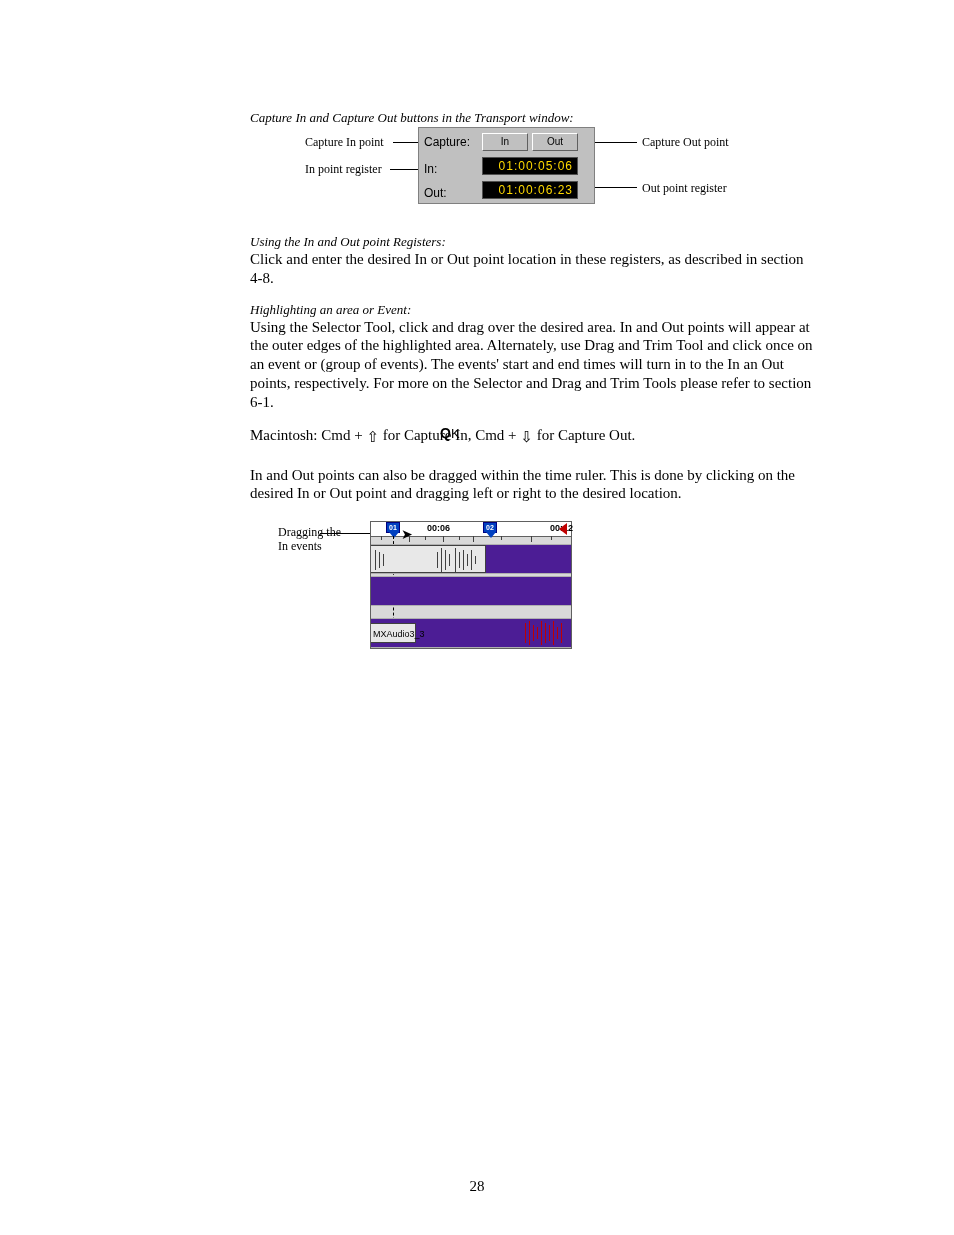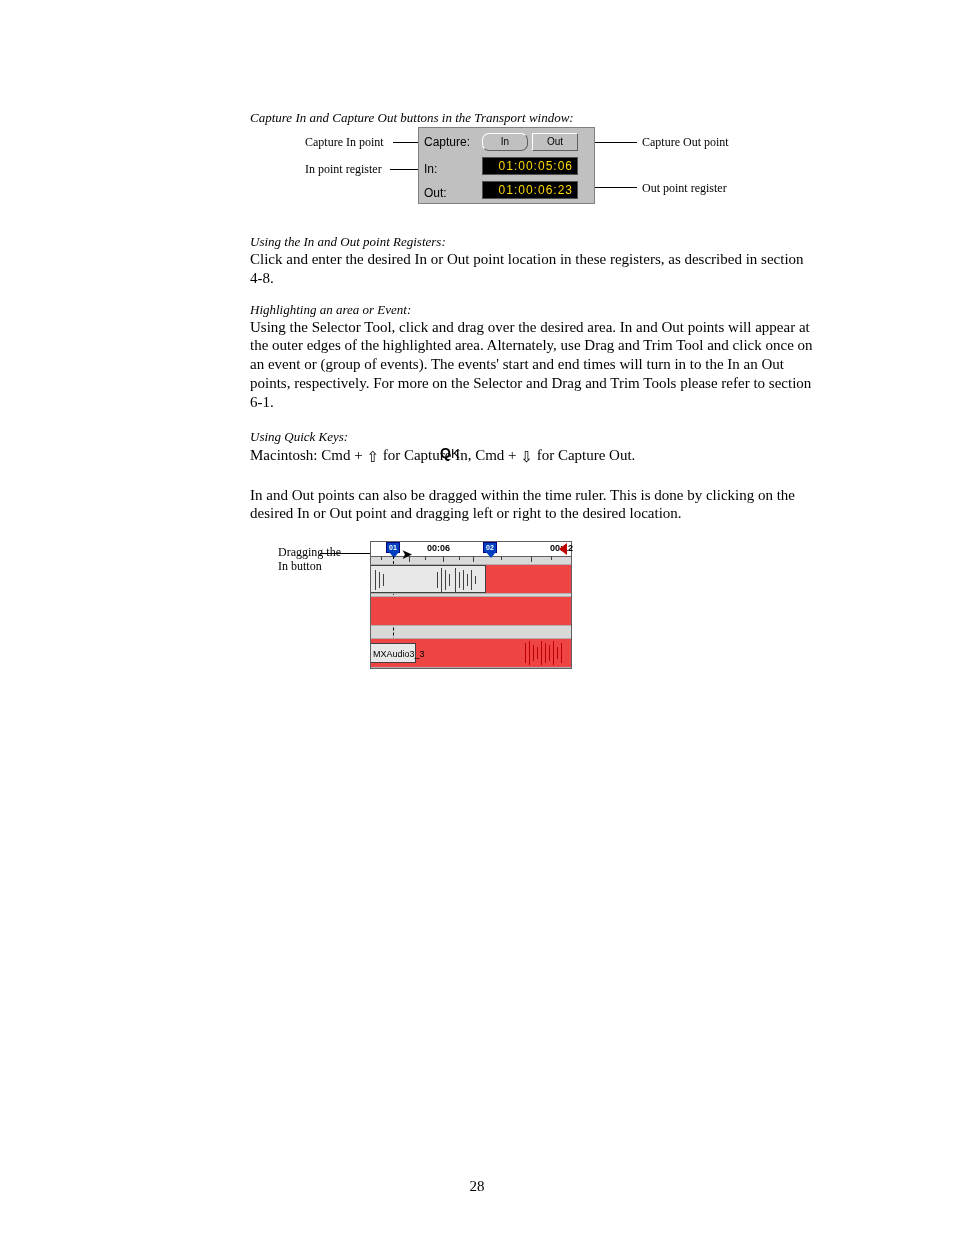--- a/index.html
+++ b/index.html
@@ -167,21 +167,21 @@
     border-right: 8px solid #c00000;
   }
   .tick {
     position: absolute;
     width: 1px;
     background: #404040;
   }
   .track {
     position: absolute;
     left: 0; right: 0;
-    background: #ef4444;
+    background: #4c1d95;
     border-top: 1px solid #B0B0B0;
     border-bottom: 1px solid #B0B0B0;
   }
   .clip {
     position: absolute;
     background: #E8E8E8;
     border: 1px solid #404040;
     box-sizing: border-box;
   }
   .clip-name {
@@ -231,50 +231,49 @@
     <div class="fig1-line" style="left:143px; top:10px; width:55px; height:1px;"></div>
     <div class="fig1-line" style="left:140px; top:37px; width:58px; height:1px;"></div>
     <div class="fig1-line" style="left:343px; top:10px; width:44px; height:1px;"></div>
     <div class="fig1-line" style="left:343px; top:55px; width:44px; height:1px;"></div>
 
     <div class="fig1-label-right1" style="left:392px; top:3px;">Capture Out point</div>
     <div class="fig1-label-right2" style="left:392px; top:49px;">Out point register</div>
 
     <div class="fig1-panel" style="left:168px; top:-5px; width:175px; height:75px;"></div>
     <div class="fig1-lbl" style="left:174px; top:3px;">Capture:</div>
-    <div class="fig1-btn" style="left:232px; top:1px; width:44px;border-radius:7px;">In</div>
+    <div class="fig1-btn" style="left:232px; top:1px; width:44px;">In</div>
     <div class="fig1-btn" style="left:282px; top:1px; width:44px;">Out</div>
     <div class="fig1-lbl" style="left:174px; top:30px;">In:</div>
     <div class="fig1-reg" style="left:232px; top:25px; width:86px;">01:00:05:06</div>
     <div class="fig1-lbl" style="left:174px; top:54px;">Out:</div>
     <div class="fig1-reg" style="left:232px; top:49px; width:86px;">01:00:06:23</div>
   </div>
 
   <div class="heading">Using the In and Out point Registers:</div>
   <p class="para-tight">Click and enter the desired In or Out point location in these registers, as described in section 4-8.</p>
 
   <div class="heading">Highlighting an area or Event:</div>
   <p class="para-tight">Using the Selector Tool, click and drag over the desired area. In and Out points will appear at the outer edges of the highlighted area. Alternately, use Drag and Trim Tool and click once on an event or (group of events). The events' start and end times will turn in to the In an Out points, respectively. For more on the Selector and Drag and Trim Tools please refer to section 6-1.</p>
 
-  <div class="heading" style="margin-top:18px;">Using Quick Keys:</div>
 
   <div style="position:relative;">
     <div class="qk-marker" style="top:0px;">
       <span>Q</span><span class="k">K</span>
     </div>
     <div style="line-height:1.35;">
       <span>Macintosh: Cmd + </span><span class="arrow-up">⇧</span><span> for Capture In,  Cmd + </span><span class="arrow-down">⇩</span><span>  for Capture Out.</span>
     </div>
   </div>
 
   <p class="para" style="margin-top:18px;">In and Out points can also be dragged within the time ruler. This is done by clicking on the desired In or Out point and dragging left or right to the desired location.</p>
 
   <div class="fig2-wrap">
     <div class="fig2-label" style="left:28px; top:4px;">Dragging the</div>
-    <div class="fig2-label" style="left:28px; top:18px;">In button</div>
+    <div class="fig2-label" style="left:28px; top:18px;">In events</div>
     <div class="fig2-leader" style="left:70px; top:12px; width:60px;"></div>
 
     <div class="fig2" style="left:120px; top:0; width:200px; height:126px;">
 
       <div class="ruler">
         <div class="marker" style="left:15px;">01</div>
         <div class="ruler-time" style="left:39px;">00:06</div>
         <div class="marker" style="left:112px;">02</div>
         <div class="ruler-time" style="left:162px;">00:12</div>
         <div class="playtri" style="left:188px;"></div>

